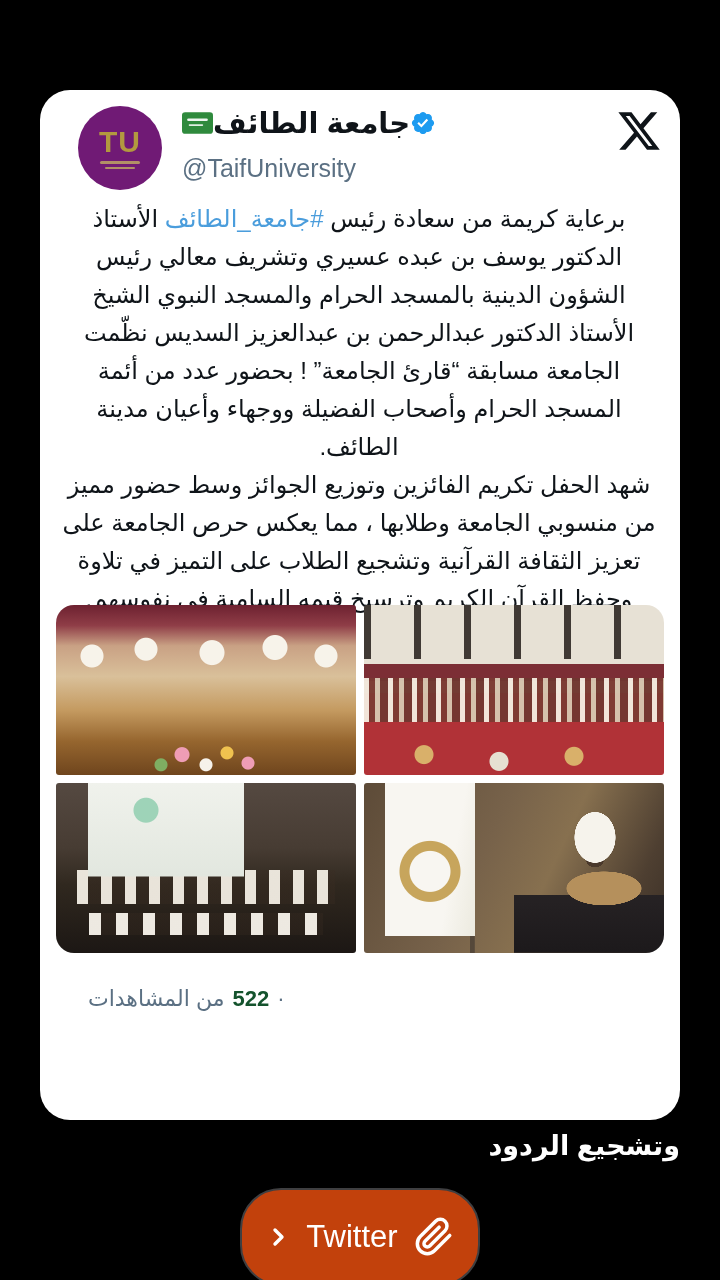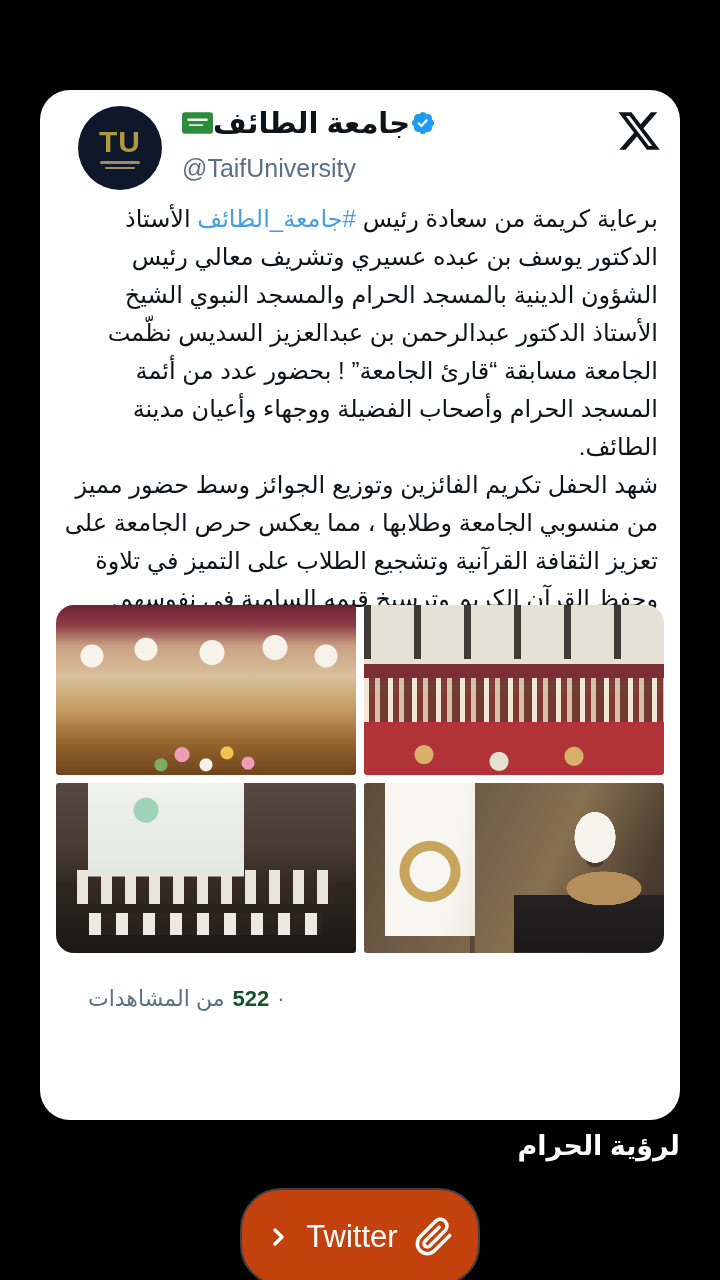--- a/index.html
+++ b/index.html
@@ -12,40 +12,40 @@
 
   
   .card{
     position:absolute;left:40px;top:90px;width:640px;height:1030px;
     background:#ffffff;border-radius:30px;
   }
 
   
   .avatar{
     position:absolute;left:38px;top:16px;width:84px;height:84px;border-radius:50%;
-    background:#0f172a;display:flex;flex-direction:column;align-items:center;justify-content:center;
+    background:#701a75;display:flex;flex-direction:column;align-items:center;justify-content:center;
   }
   .avatar-tu{color:#b2993f;font-weight:bold;font-size:30px;letter-spacing:1px;line-height:30px;}
   .avatar-line{width:40px;height:3px;background:#c3ac63;border-radius:2px;margin-top:4px;opacity:.8;}
   .avatar-line.short{width:30px;height:2px;margin-top:3px;}
 
   .name-block{position:absolute;left:142px;top:16px;}
   .name-row{display:flex;align-items:center;}
   .flag-svg{width:31px;height:22px;display:block;}
   .display-name{font-size:29px;font-weight:bold;color:#0f1419;direction:rtl;}
   .badge-svg{width:26px;height:26px;display:block;}
   .handle{margin-top:14px;font-size:25px;color:#5b7083;}
 
   .x-logo{position:absolute;top:18px;right:18px;width:46px;height:46px;}
   .x-logo svg{width:46px;height:46px;display:block;}
 
   
   .body-text{
     position:absolute;top:110px;left:20px;right:22px;
-    direction:rtl;text-align:right;
+    direction:rtl;text-align:center;
     font-size:24px;line-height:38px;color:#0f1419;
   }
   .hashtag{color:#4a9ddc;}
 
   
   .media-grid{
     position:absolute;top:515px;left:16px;width:608px;height:348px;
     display:grid;grid-template-columns:1fr 1fr;grid-template-rows:1fr 1fr;gap:8px;
     border-radius:18px;overflow:hidden;
   }
@@ -184,21 +184,21 @@
   </div>
 
   <div class="meta-row" dir="rtl">
     <span>·</span>
     <b>522</b>
     <span>من المشاهدات</span>
   </div>
 
 </div>
 
-<div class="replies-link">لرؤية الحرام</div>
+<div class="replies-link">وتشجيع الردود</div>
 
 <div class="share-pill">
   <span>
     <svg class="chev-svg" viewBox="0 0 24 24">
       <path d="M9 5l7 7-7 7" fill="none" stroke="#ffffff" stroke-width="3.4" stroke-linecap="round" stroke-linejoin="round"></path>
     </svg>
   </span>
   <span class="pill-label">Twitter</span>
   <span>
     <svg class="clip-svg" viewBox="0 0 24 24">

